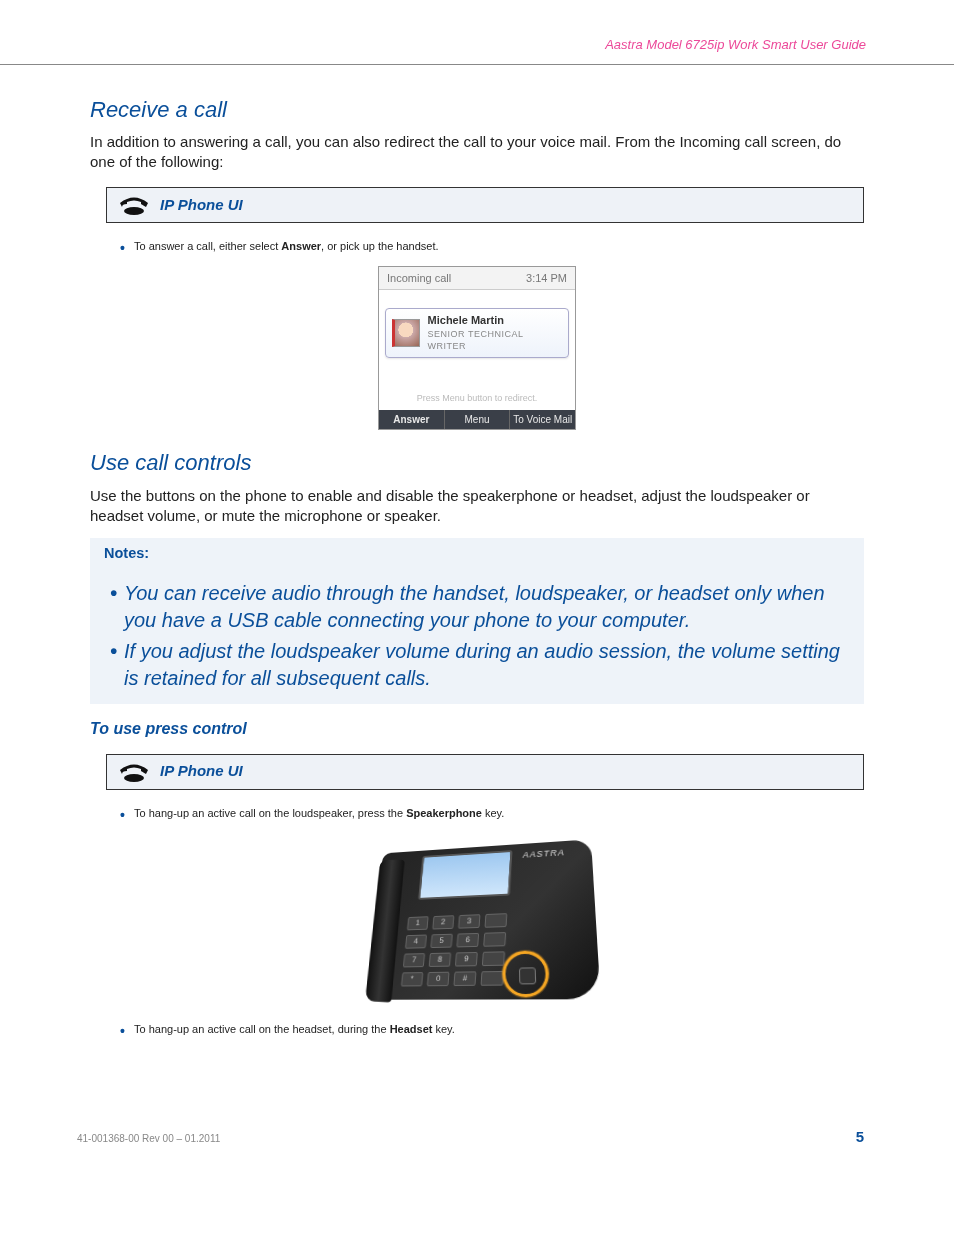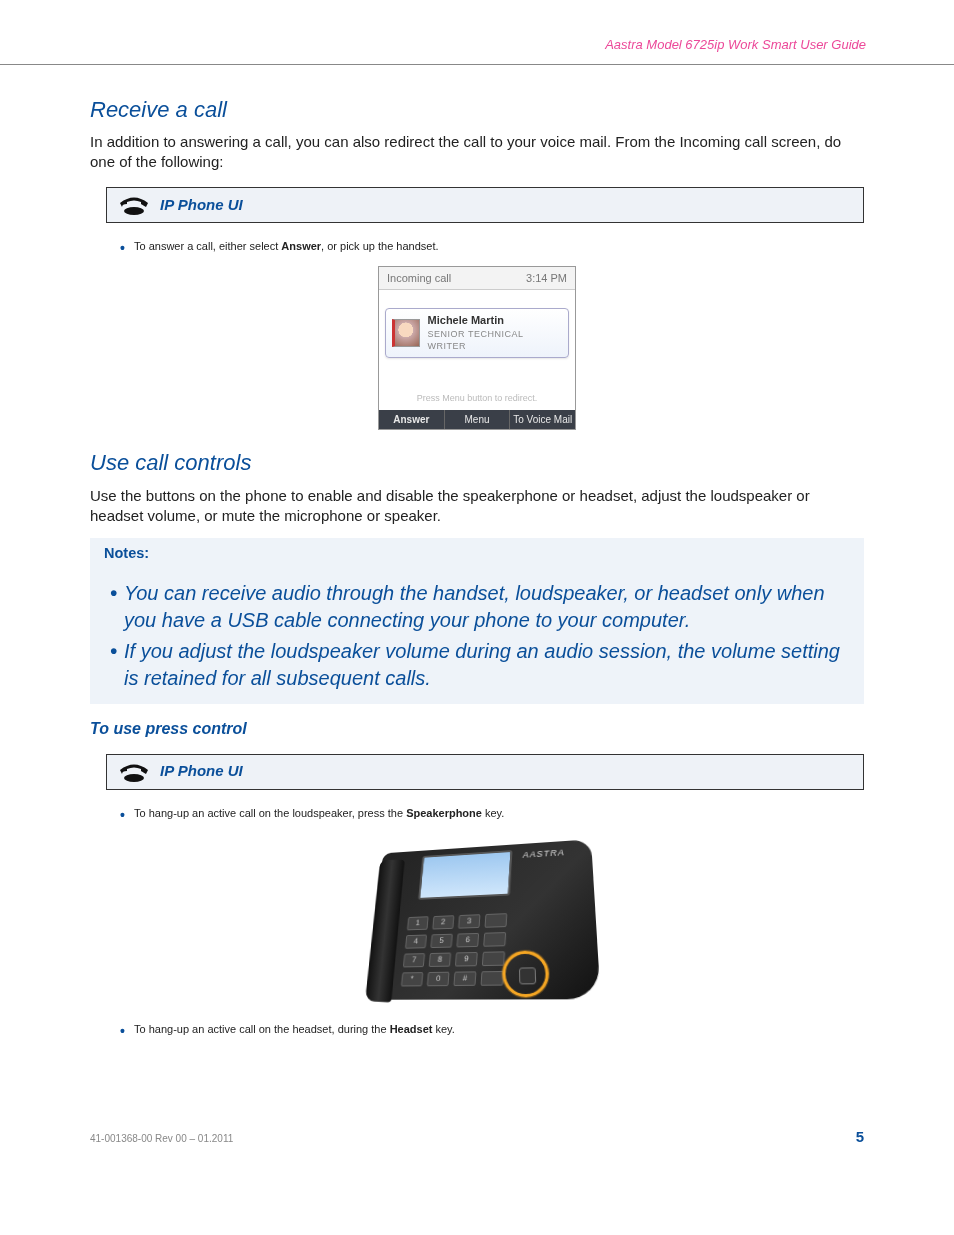--- a/index.html
+++ b/index.html
@@ -234,21 +234,21 @@
     position: absolute;
     left: -6px; top: 8px;
     width: 28px; height: 150px;
     background: linear-gradient(90deg,#111,#333,#111);
     border-radius: 8px 4px 4px 10px;
     transform: rotate(3deg);
   }
   .footer {
     position: absolute;
     bottom: 88px;
-    left: 90px; right: 90px;
+    left: 77px; right: 90px;
     display: flex;
     justify-content: space-between;
     align-items: baseline;
     font-size: 10px;
     color: #888;
   }
   .footer .pn {
     color: #0a4f9a;
     font-weight: 700;
     font-size: 15px;

